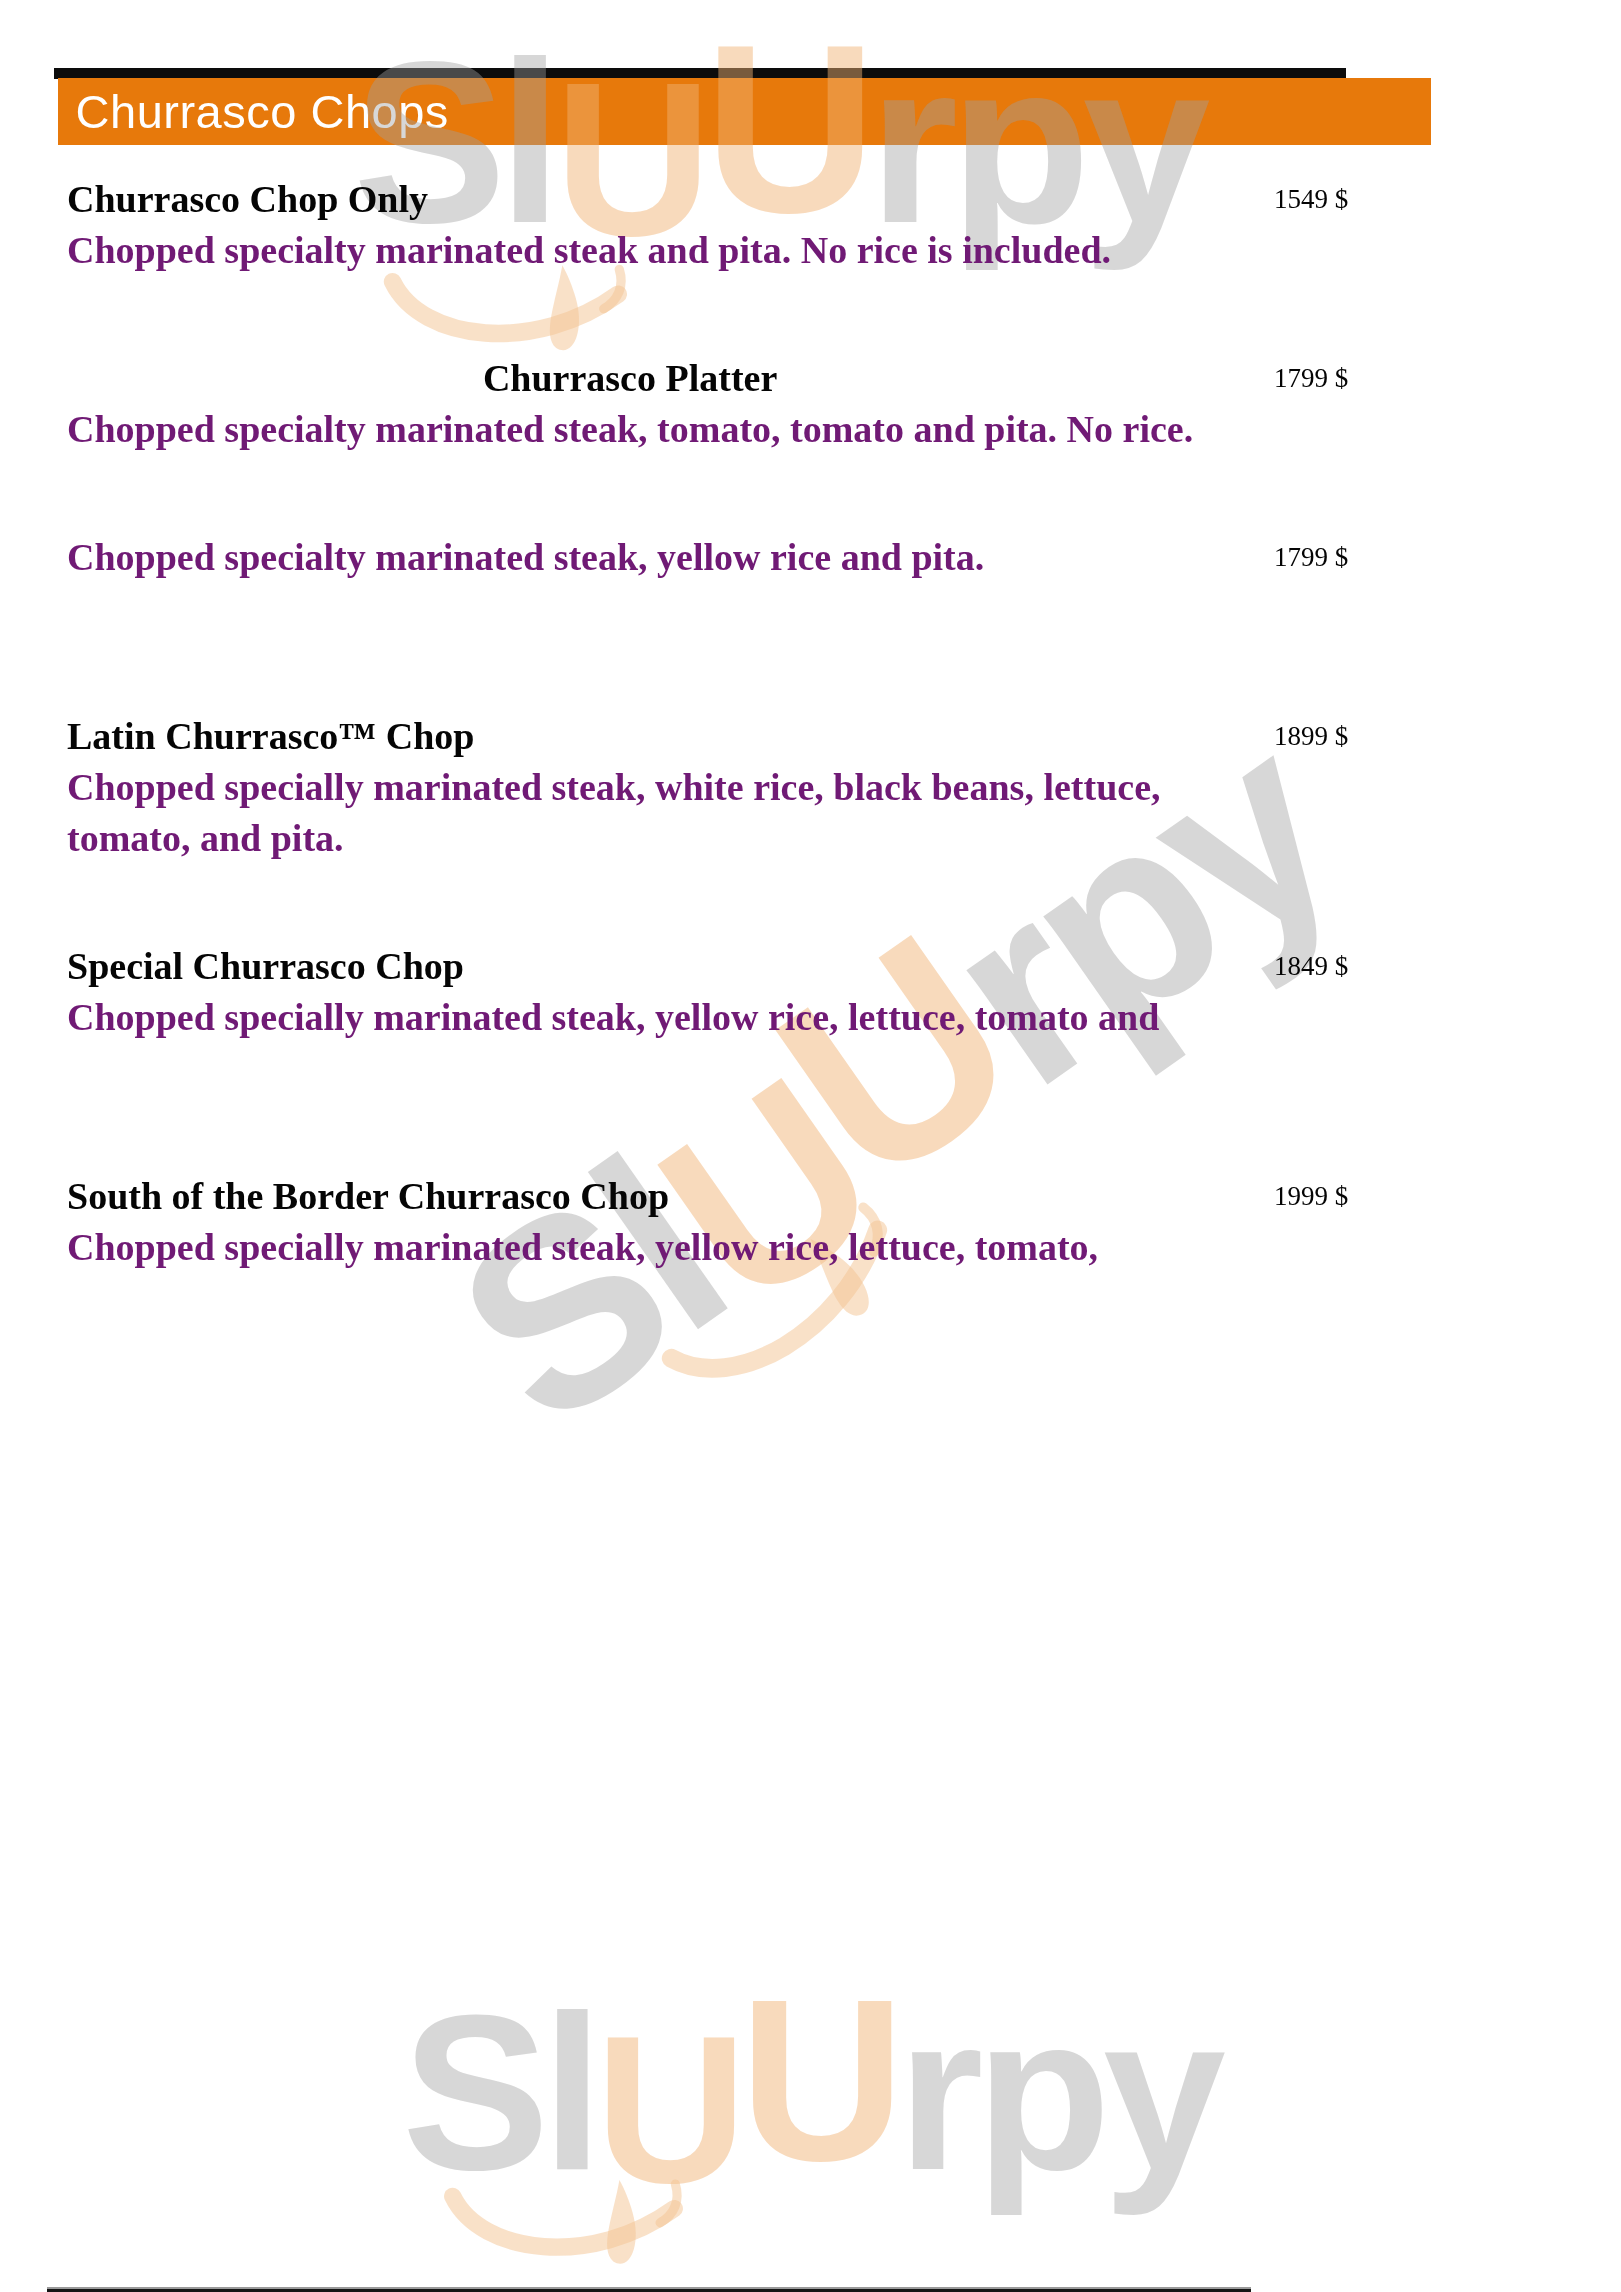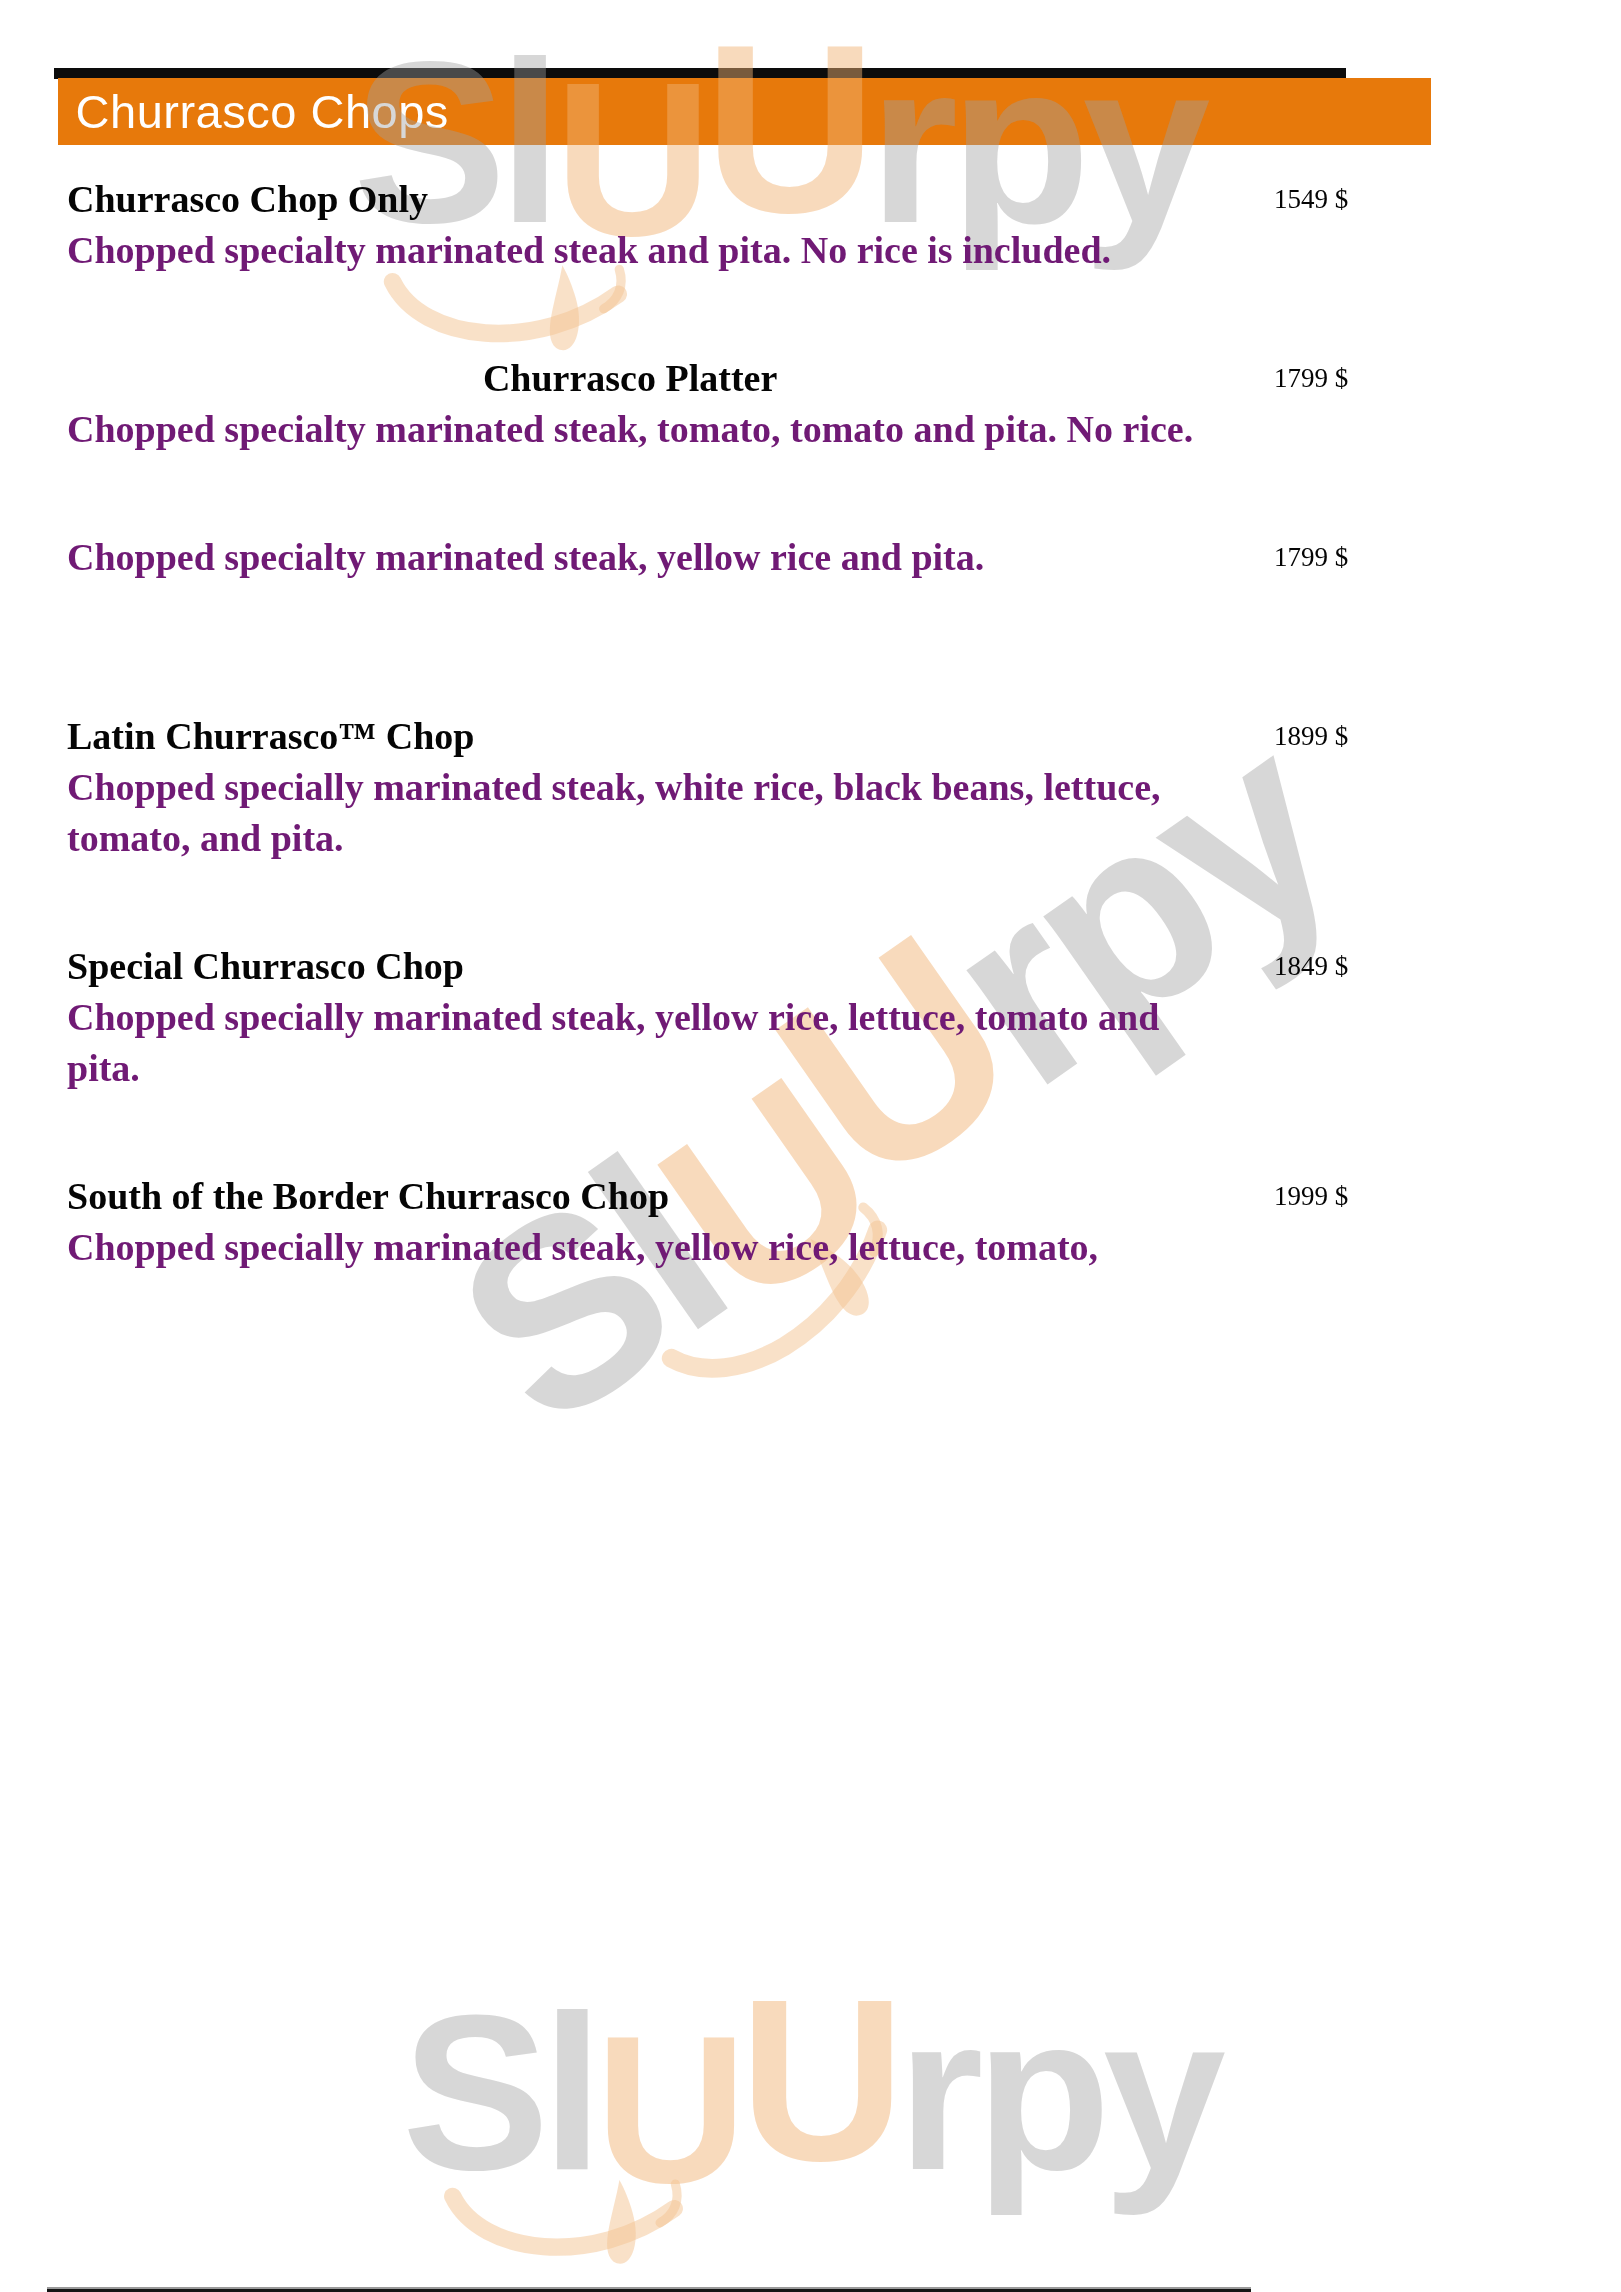--- a/index.html
+++ b/index.html
@@ -119,21 +119,20 @@
 <div class="menu-item it4">
   <div class="item-name">Latin Churrasco™ Chop</div>
   <div class="item-desc">Chopped specially marinated steak, white rice, black beans, lettuce,</div>
   <div class="item-desc">tomato, and pita.</div>
 </div>
 <div class="item-price it4">1899 $</div>
 
 <div class="menu-item it5">
   <div class="item-name">Special Churrasco Chop</div>
   <div class="item-desc">Chopped specially marinated steak, yellow rice, lettuce, tomato and</div>
-  <div class="item-desc">pita.</div>
 </div>
 <div class="item-price it5">1849 $</div>
 
 <div class="menu-item it6">
   <div class="item-name">South of the Border Churrasco Chop</div>
   <div class="item-desc">Chopped specially marinated steak, yellow rice, lettuce, tomato,</div>
 </div>
 <div class="item-price it6">1999 $</div>
 
 <div class="bottom-rule"></div>

